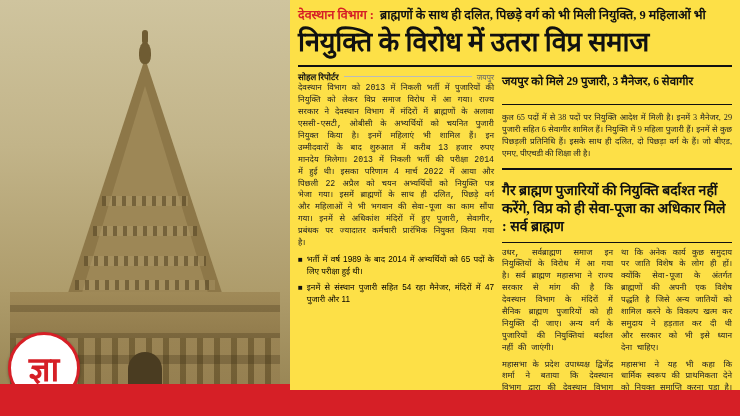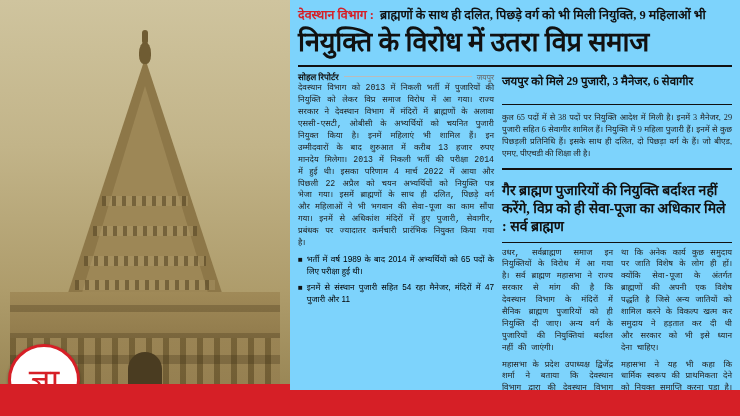--- a/index.html
+++ b/index.html
@@ -57,29 +57,29 @@
     background:repeating-linear-gradient(90deg,rgba(70,55,26,.45) 0 4px,rgba(180,160,112,.35) 4px 10px);}
   .c1{bottom:210px;height:10px;width:86px;}
   .c2{bottom:180px;height:10px;width:104px;}
   .c3{bottom:150px;height:10px;width:122px;}
   .c4{bottom:126px;height:10px;width:140px;}
   .doorway{
     position:absolute;left:50%;transform:translateX(-50%);bottom:8px;
     width:34px;height:56px;background:#4a3c21;border-radius:17px 17px 0 0;
   }
   .logo{
-    position:absolute;left:8px;bottom:0;width:66px;height:66px;border-radius:50%;
+    position:absolute;left:8px;bottom:12px;width:66px;height:66px;border-radius:50%;
     background:#ffffff;border:3px solid #d61f26;
     display:flex;align-items:center;justify-content:center;
-    font-family:"Liberation Serif", serif;font-size:34px;color:#d61f26;font-weight:normal;
+    font-family:"Liberation Serif", serif;font-size:34px;color:#d61f26;font-weight:bold;
     box-shadow:0 1px 3px rgba(0,0,0,.35);
   }
 
   
-  .content{position:relative;width:450px;height:416px;background:#7dd3fc;padding:0;}
+  .content{position:relative;width:450px;height:416px;background:#fde047;padding:0;}
 
   .kicker{
     display:flex;align-items:baseline;gap:6px;
     padding:6px 8px 3px 8px;
     font-family:"Liberation Serif", serif;
   }
   .kicker .dept{color:#d61f26;font-weight:bold;font-size:12.5px;white-space:nowrap;}
   .kicker .sub{color:#111;font-weight:bold;font-size:12.5px;line-height:1.15;}
 
   .headline{

